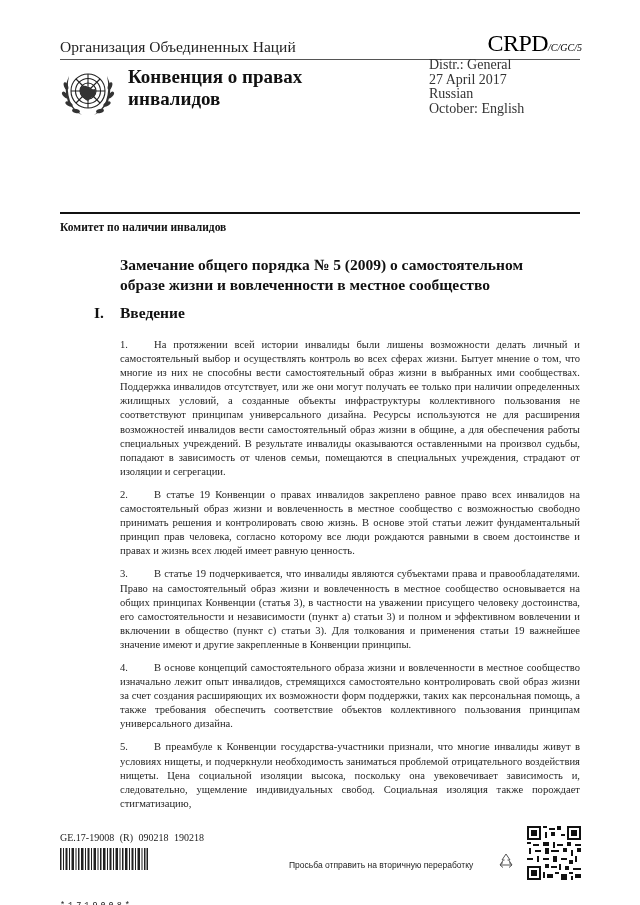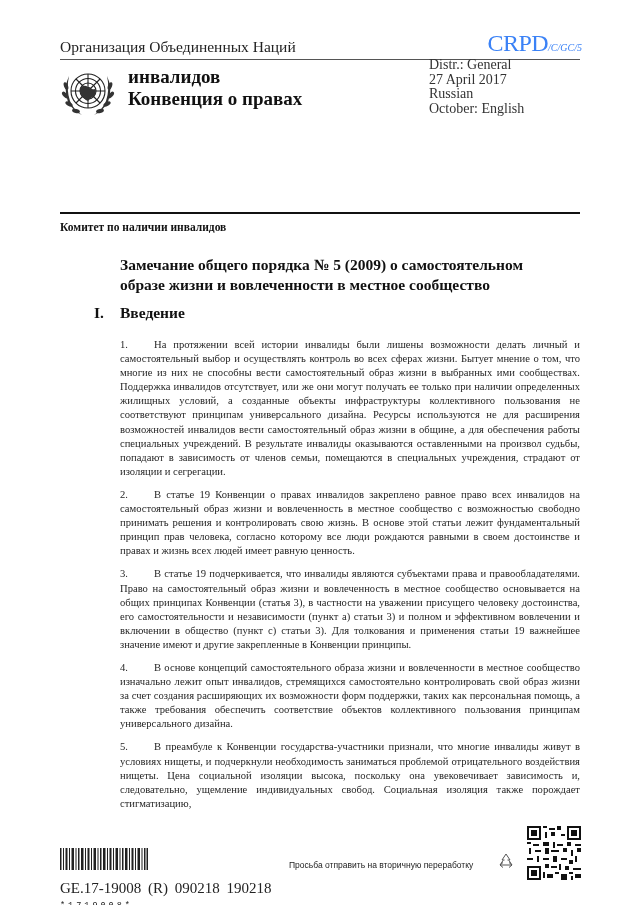--- a/index.html
+++ b/index.html
@@ -1,35 +1,35 @@
 <!DOCTYPE html>
 <html><head>
 <meta charset="utf-8">
 <style>
   html, body { margin: 0; padding: 0; background: #ffffff; }
   body { width: 640px; height: 905px; position: relative; overflow: hidden;
          font-family: "Liberation Serif", "DejaVu Serif", serif; color: #1a1a1a; }
   .abs { position: absolute; }
   .org-name { left: 60px; top: 38px; font-size: 15.5px; color: #222; white-space: nowrap; }
-  .symbol { right: 58px; top: 30px; white-space: nowrap; color: #3b82f6; }
+  .symbol { right: 58px; top: 30px; white-space: nowrap; color: #000000; }
   .symbol .main { font-size: 24px; letter-spacing: -0.5px; }
   .symbol .sub { font-size: 10px; font-style: italic; }
   .rule-top { left: 60px; top: 59px; width: 520px; height: 1px; background: #555; }
   .emblem { left: 60px; top: 64px; width: 56px; height: 58px; }
   .conv-title { left: 128px; top: 66px; font-size: 19px; font-weight: bold; line-height: 22px; color: #111; }
   .distr { left: 429px; top: 58px; font-size: 14px; line-height: 14.5px; color: #333; }
   .rule-thick { left: 60px; top: 212px; width: 520px; height: 2px; background: #111; }
   .committee { left: 60px; top: 221px; font-size: 11.5px; font-weight: bold; color: #111; }
   .doc-title { left: 120px; top: 255px; width: 440px; font-size: 15.5px; font-weight: bold; line-height: 20px; color: #111; }
   .section { left: 94px; top: 304px; font-size: 15.5px; font-weight: bold; color: #111; white-space: nowrap; }
   .section .num { display: inline-block; width: 26px; }
   .paras { left: 120px; top: 338px; width: 460px; }
   .para { font-size: 10.6px; line-height: 14.1px; text-align: justify; margin: 0 0 9px 0; color: #262626; }
   .para .pnum { display: inline-block; width: 34px; }
-  .footer-code { left: 60px; top: 880px; font-size: 15px; color: #222; white-space: nowrap; word-spacing: 3px; }
+  .footer-code { left: 60px; top: 832px; font-size: 10px; color: #222; white-space: nowrap; word-spacing: 3px; }
   .barcode { left: 60px; top: 848px; width: 88px; height: 22px; }
   .barcode-num { left: 60px; top: 869px; font-family: "Liberation Mono", monospace; font-size: 8.5px; letter-spacing: 3px; color: #222; margin-top: 32px; }
   .recycle-note { left: 289px; top: 860px; font-size: 8.5px; color: #222; white-space: nowrap; font-family: "Liberation Sans", sans-serif; }
   .recycle-icon { left: 497px; top: 852px; width: 18px; height: 18px; }
   .qr { left: 527px; top: 826px; width: 54px; height: 54px; }
 </style>
 </head>
 <body>
 
 <div class="abs org-name">Организация Объединенных Наций</div>
@@ -62,22 +62,22 @@
       <ellipse cx="16" cy="47" rx="2" ry="4" transform="rotate(-75 16 47)"></ellipse>
       <ellipse cx="50" cy="22" rx="2" ry="4" transform="rotate(20 50 22)"></ellipse>
       <ellipse cx="51" cy="31" rx="2" ry="4" transform="rotate(40 51 31)"></ellipse>
       <ellipse cx="47" cy="40" rx="2" ry="4" transform="rotate(60 47 40)"></ellipse>
       <ellipse cx="40" cy="47" rx="2" ry="4" transform="rotate(75 40 47)"></ellipse>
     </g>
   </svg>
 </div>
 
 <div class="abs conv-title">
+  <div>Конвенция о правах</div>
   <div>инвалидов</div>
-  <div>Конвенция о правах</div>
 </div>
 
 <div class="abs distr">
   <div>Distr.: General</div>
   <div>27 April 2017</div>
   <div>Russian</div>
   <div>October: English</div>
 </div>
 
 <div class="abs rule-thick"></div>

